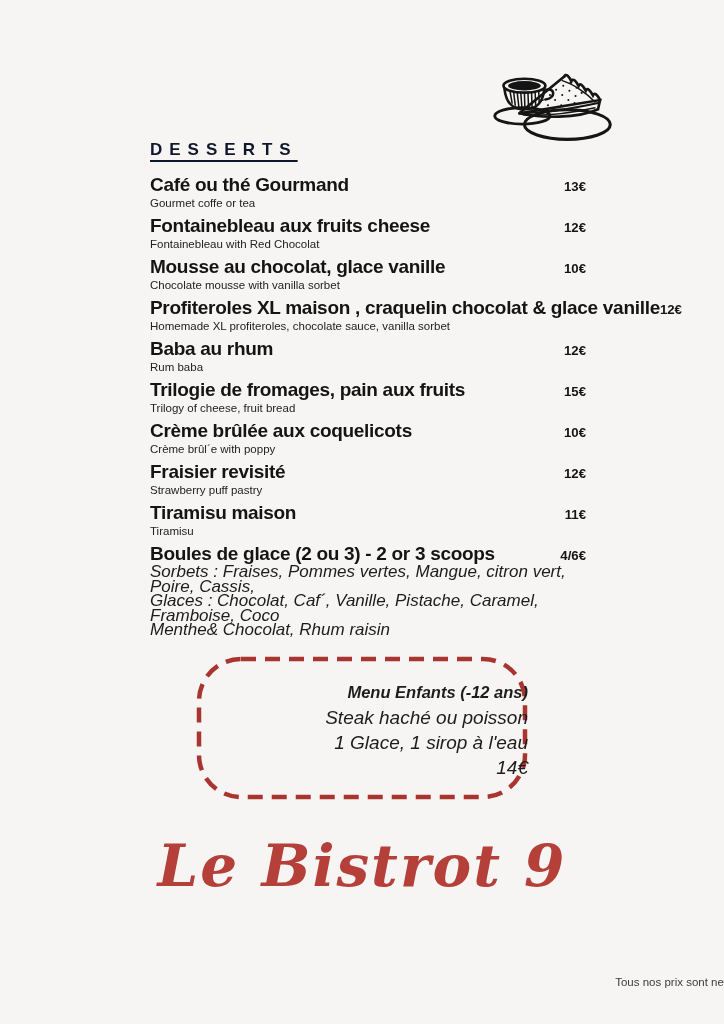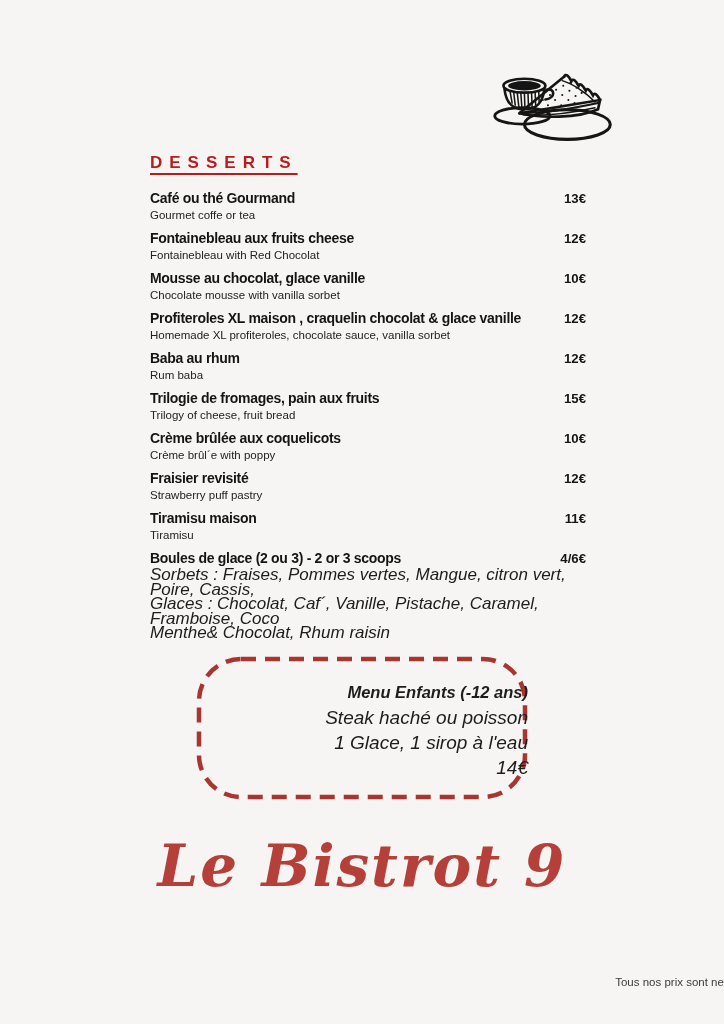--- a/index.html
+++ b/index.html
@@ -13,26 +13,26 @@
   }
   .illustration{
     position:absolute;left:488px;top:52px;width:126px;height:92px;
   }
   .menu-section{
     position:absolute;left:150px;top:136px;width:436px;
   }
   .heading{
     font-size:17px;font-weight:bold;letter-spacing:7px;
     text-decoration:underline;text-decoration-thickness:2px;text-underline-offset:5px;
-    margin:17px 0 16px 0;color:#b91c1c;
+    margin:4px 0 16px 0;color:#0f172a;
   }
   .menu-item{margin-bottom:6px;}
   .item-row{display:flex;justify-content:space-between;align-items:baseline;}
   .item-title{
-    font-weight:bold;font-size:14px;letter-spacing:-0.3px;
+    font-weight:bold;font-size:19px;letter-spacing:-0.3px;
     line-height:18px;color:#141414;white-space:nowrap;
   }
   .item-price{
     font-weight:bold;font-size:13.2px;line-height:18px;
     white-space:nowrap;margin-left:0;color:#141414;text-align:right;
   }
   .item-desc{font-size:11.5px;line-height:15px;color:#222;}
   .item-desc-lines{font-size:17px;line-height:14.5px;color:#1c1c1c;font-style:italic;}
   .kids-box{
     position:absolute;left:50%;transform:translateX(-50%);

